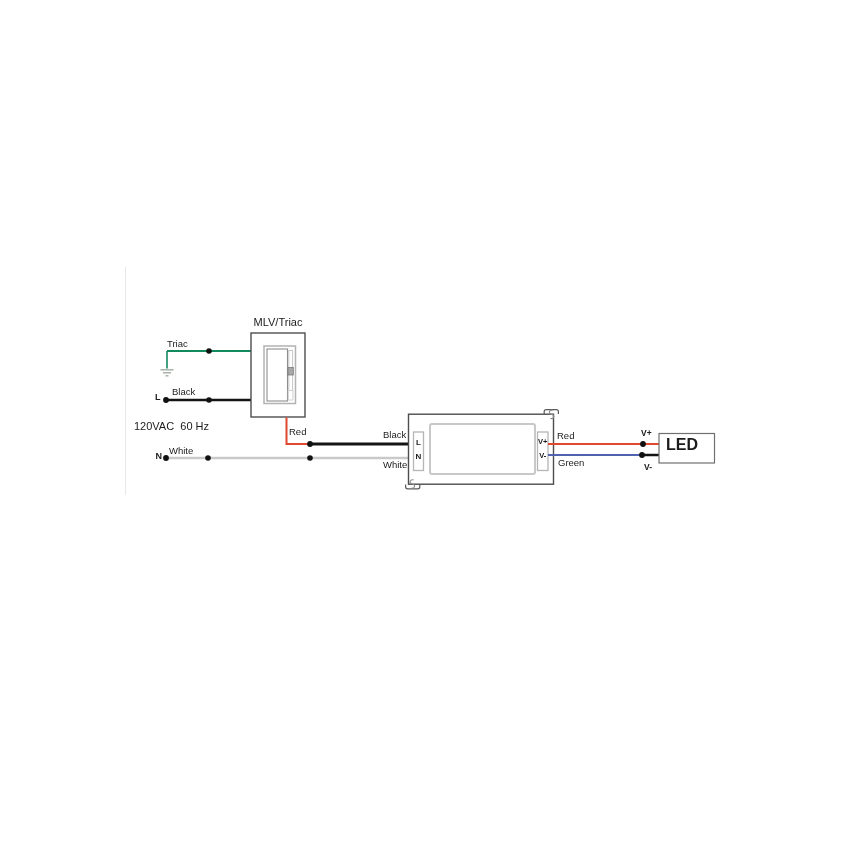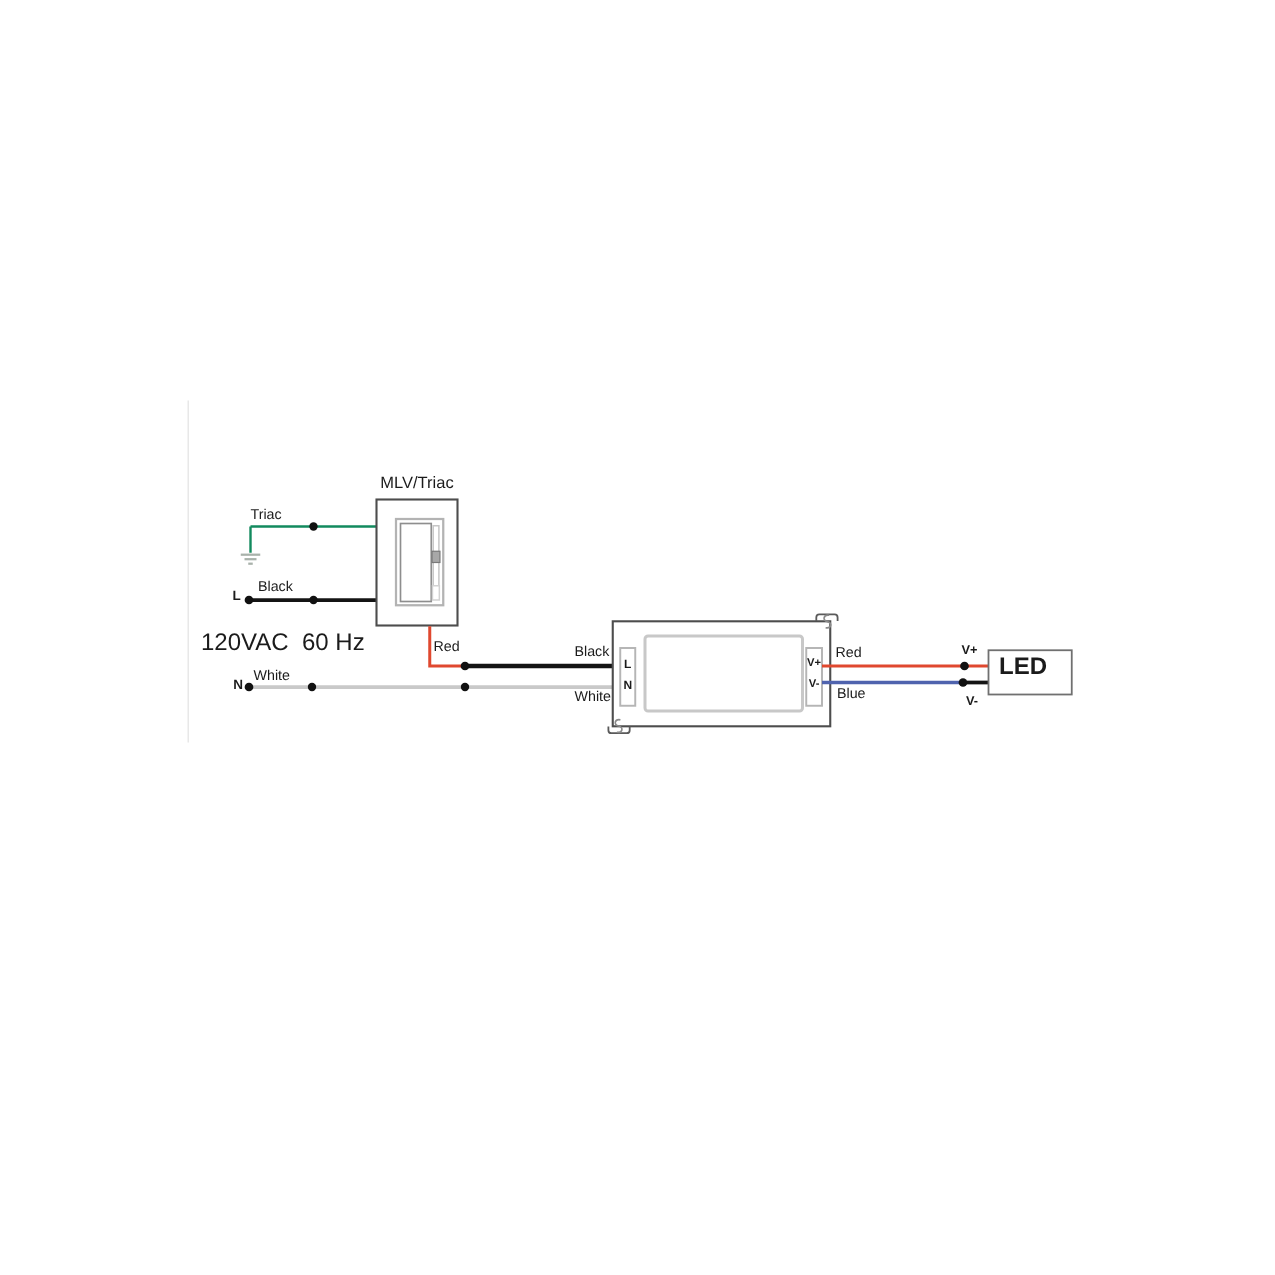--- a/index.html
+++ b/index.html
@@ -88,21 +88,21 @@
   </svg>
 
   <div class="lbl center" style="left:251px;top:315.5px;width:54px;font-size:11px;">MLV/Triac</div>
 
   <div class="lbl" style="left:167px;top:339px;">Triac</div>
 
   <div class="lbl bold" style="left:155px;top:392.5px;font-size:9px;">L</div>
 
   <div class="lbl" style="left:172px;top:387px;">Black</div>
 
-  <div class="lbl" style="left:134px;top:420px;font-size:16px;">120VAC  60 Hz</div>
+  <div class="lbl" style="left:134px;top:420px;font-size:11px;">120VAC  60 Hz</div>
 
   <div class="lbl bold" style="left:155.5px;top:451.5px;font-size:9px;">N</div>
 
   <div class="lbl" style="left:169px;top:446px;">White</div>
 
   <div class="lbl" style="left:289px;top:427px;">Red</div>
 
   <div class="lbl" style="left:383px;top:430px;">Black</div>
 
   <div class="lbl" style="left:383px;top:459.5px;">White</div>
@@ -110,21 +110,21 @@
   <div class="lbl bold center" style="left:413.5px;top:438.5px;width:10px;font-size:8px;">L</div>
 
   <div class="lbl bold center" style="left:413.5px;top:452.5px;width:10px;font-size:8px;">N</div>
 
   <div class="lbl bold center" style="left:537.5px;top:437.5px;width:10.5px;font-size:7.5px;">V+</div>
 
   <div class="lbl bold center" style="left:537.5px;top:451.5px;width:10.5px;font-size:7.5px;">V-</div>
 
   <div class="lbl" style="left:557px;top:431px;">Red</div>
 
-  <div class="lbl" style="left:558px;top:458px;">Blue</div>
+  <div class="lbl" style="left:558px;top:458px;">Green</div>
 
   <div class="lbl bold" style="left:641px;top:428.5px;font-size:8.5px;">V+</div>
 
   <div class="lbl bold" style="left:644px;top:463px;font-size:8.5px;">V-</div>
 
   <div class="lbl" style="left:666px;top:435.5px;font-size:16px;font-weight:bold;">LED</div>
 
 </div>
 
 </body></html>

